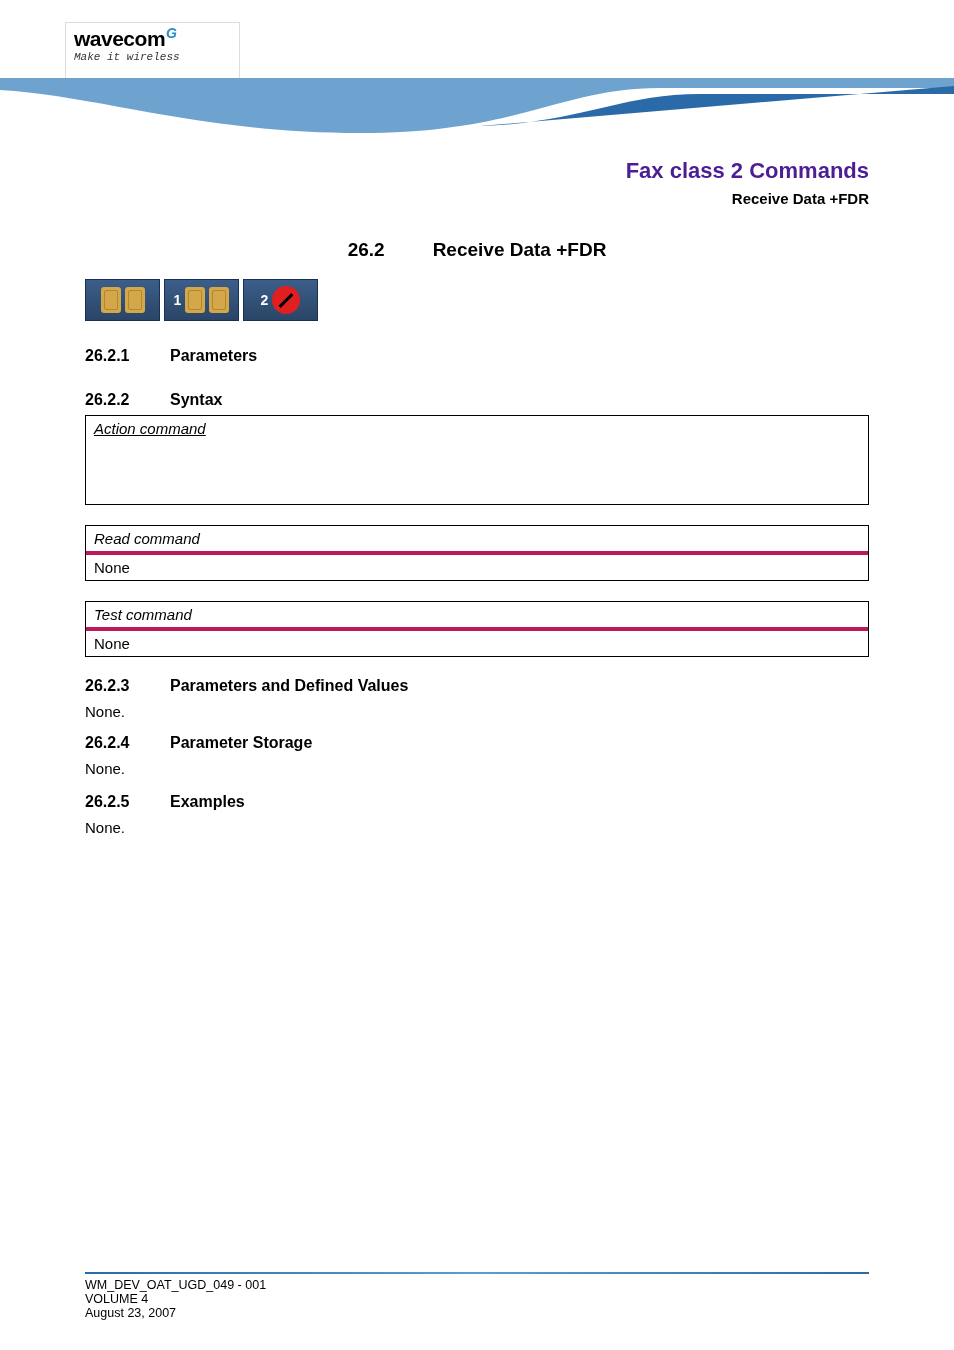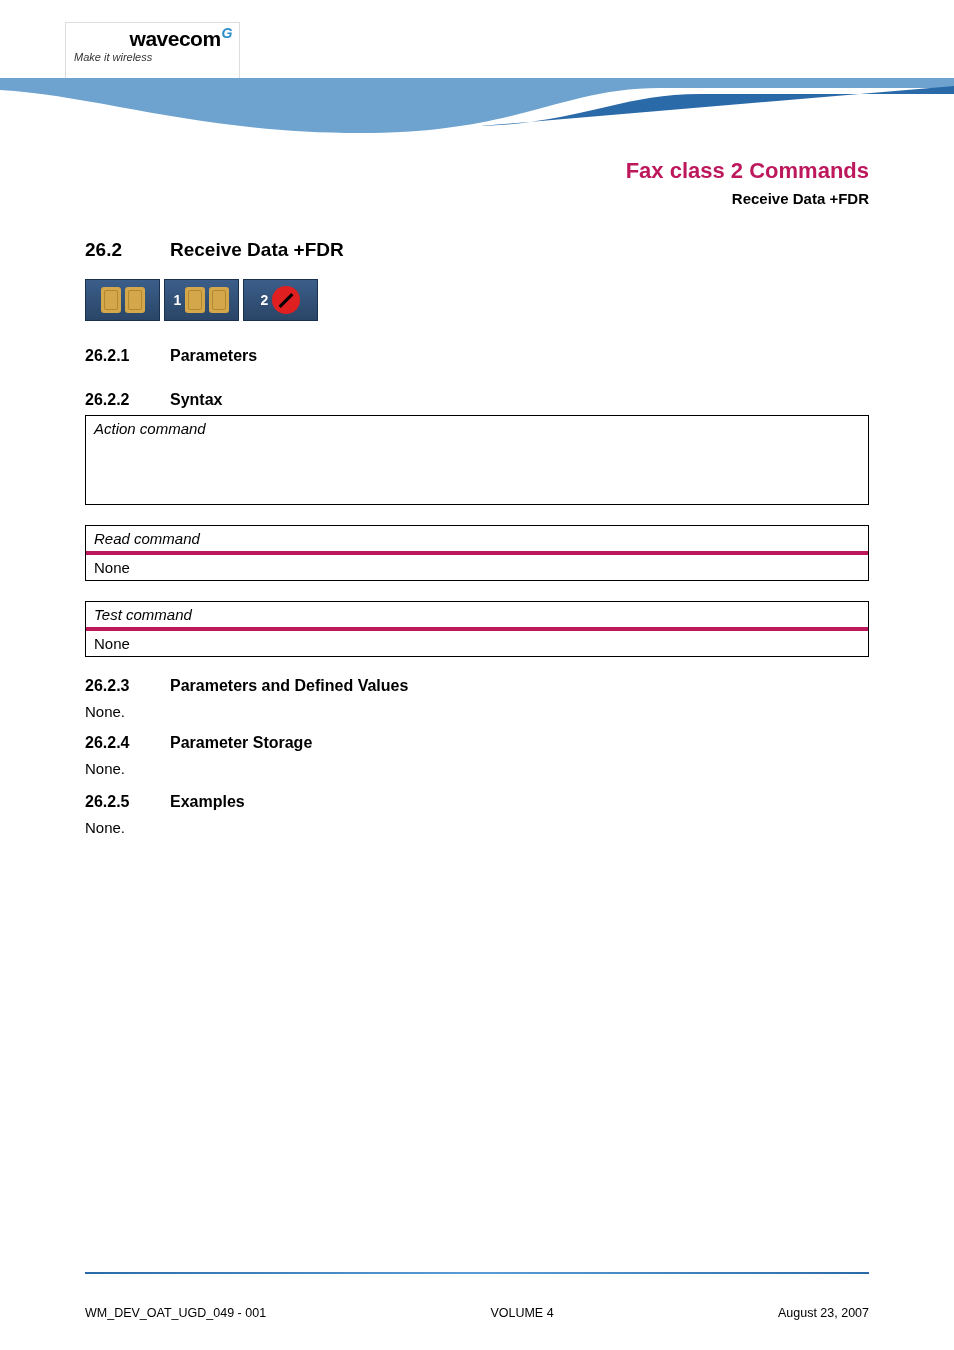--- a/index.html
+++ b/index.html
@@ -26,67 +26,67 @@
       border: 1px solid #ddd;
       padding: 4px 8px;
     }
     .logo-top {
       font-family: Arial, sans-serif;
       font-weight: 900;
       font-size: 21px;
       letter-spacing: -0.5px;
       color: #000;
       position: relative;
-      text-align: right;
     }
     .logo-g {
       color: #2b8dc9;
       font-style: italic;
       font-size: 14px;
       position: relative;
       top: -8px;
       left: 1px;
     }
     .logo-tag {
-      font-family: Liberation Sans, sans-serif;
+      font-family: Liberation Mono, monospace;
       font-style: italic;
       font-size: 11px;
       color: #333;
     }
     .swoosh {
       position: absolute;
       top: 78px;
       left: 0;
       width: 954px;
       height: 70px;
     }
     .swoosh svg { width: 100%; height: 100%; display: block; }
     .title-block {
       text-align: right;
       padding-right: 85px;
       margin-top: 18px;
     }
     .title-main {
       font-size: 22px;
       font-weight: 700;
-      color: #be185d;
+      color: #4c1d95;
     }
     .title-sub {
       font-size: 15px;
       font-weight: 700;
       color: #000;
       margin-top: 6px;
     }
     .content {
       padding: 0 85px;
     }
     .sec-num-row {
       margin-top: 32px;
       display: flex;
       align-items: baseline;
+      justify-content: center;
     }
     .sec-num {
       font-family: Arial, sans-serif;
       font-weight: 900;
       font-size: 19px;
       width: 85px;
     }
     .sec-title {
       font-family: Arial, sans-serif;
       font-weight: 900;
@@ -165,21 +165,21 @@
     .body-text {
       font-size: 15px;
       margin-top: 6px;
       line-height: 1.4;
     }
     .cmd-box {
       border: 1px solid #000;
       margin-top: 6px;
       margin-bottom: 20px;
     }
-    .cmd-box-tall { min-height: 90px; }
+    .cmd-box-tall { min-height: 90px; text-decoration: underline; }
     .cmd-head {
       font-style: italic;
       font-size: 15px;
       padding: 4px 8px;
       border-bottom: 4px solid #be185d;
     }
     .cmd-head-noborder { border-bottom: none; }
     .cmd-body {
       font-size: 15px;
       padding: 4px 8px;
@@ -225,20 +225,21 @@
       text-align: justify;
     }
     .footer-bottom {
       position: absolute;
       bottom: 30px;
       left: 85px;
       right: 85px;
       display: flex;
       justify-content: space-between;
       font-size: 12.5px;
+      flex-direction: column;
     }
   </style>
 </head>
 <body>
 
 <div class="header-area">
   <div class="logo-box">
     <div class="logo-top">
       <span>wavecom</span><span class="logo-g">G</span>
     </div>

